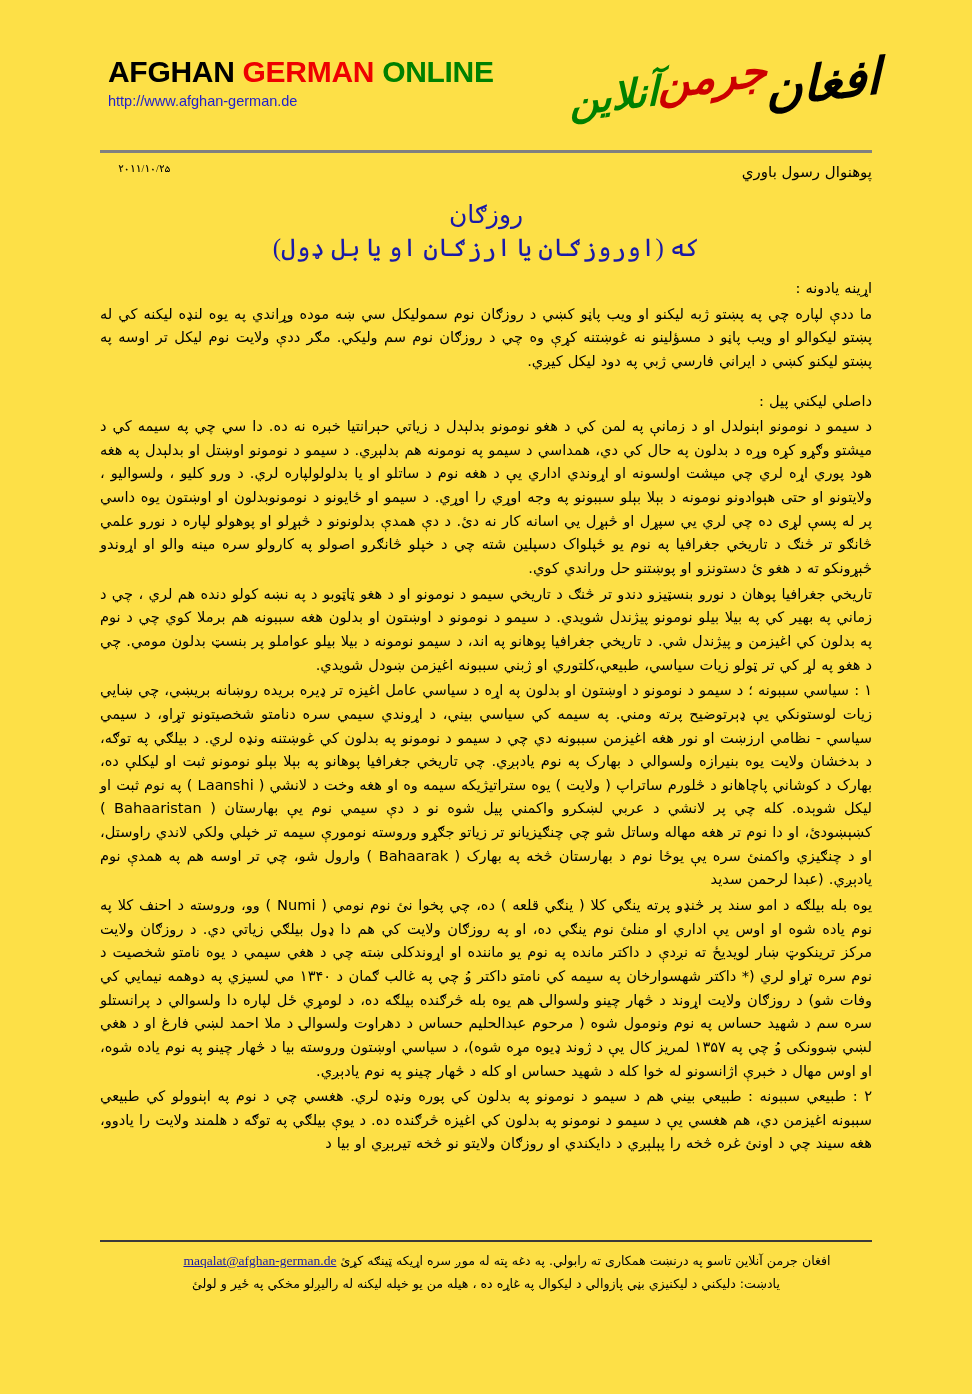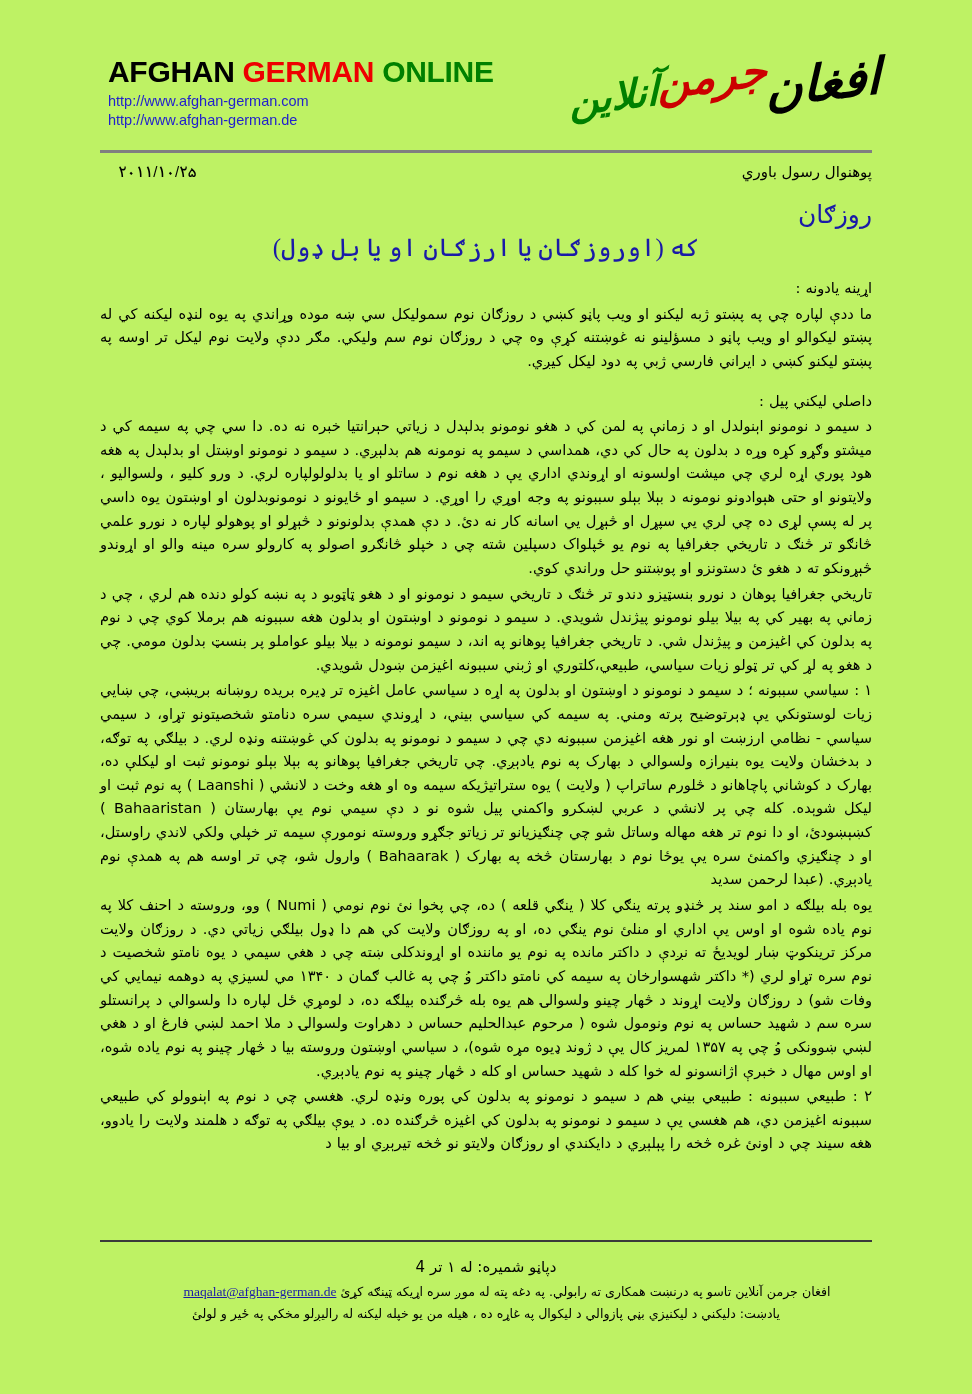--- a/index.html
+++ b/index.html
@@ -10,21 +10,21 @@
   }
   body {
     font-family: "DejaVu Sans", "Liberation Sans", sans-serif;
     color: #000000;
   }
   .page {
     position: relative;
     width: 972px;
     height: 1394px;
     margin: 0 auto;
-    background: #bef264;
+    background: #fde047;
     box-sizing: border-box;
     overflow: hidden;
   }
 
   
   .masthead {
     position: absolute;
     left: 0;
     top: 0;
     width: 972px;
@@ -116,43 +116,42 @@
     right: 0;
     top: 0;
     font-family: "DejaVu Sans", sans-serif;
     font-size: 15px;
     white-space: nowrap;
   }
   .byline .docdate {
     position: absolute;
     left: 18px;
     top: 0;
-    font-family: Liberation Sans, sans-serif;
-    font-size: 15px;
+    font-family: Liberation Serif, serif;
+    font-size: 10px;
     direction: rtl;
     white-space: nowrap;
   }
 
   
   .title-area {
     position: absolute;
     left: 100px;
     top: 200px;
     width: 772px;
     text-align: center;
     direction: rtl;
   }
   .doc-title {
     font-family: "DejaVu Sans", sans-serif;
     font-size: 25px;
     color: #1a1aa8;
     line-height: 1.22;
     margin: 0;
     font-weight: normal;
-    text-align: right;
   }
   .doc-subtitle {
     font-family: Liberation Serif, serif;
     font-size: 25px;
     color: #1a1aa8;
     line-height: 1.22;
     margin: 2px 0 0 0;
     font-weight: normal;
   }
 
@@ -231,21 +230,20 @@
 
   <div class="masthead">
 
     <div class="brand-block">
       <div class="brand-title">
         <span class="w-afghan">AFGHAN</span>
         <span class="w-german">GERMAN</span>
         <span class="w-online">ONLINE</span>
       </div>
       <div class="brand-urls">
-        <a href="#">http://www.afghan-german.com</a>
         <a href="#">http://www.afghan-german.de</a>
       </div>
     </div>
 
     <div class="calligraphy">
       <div class="cal-text">
         <span class="cal-seg s1">افغان</span>
         <span class="cal-seg s2">جرمن</span>
         <span class="cal-seg s3">آنلاین</span>
       </div>
@@ -277,21 +275,20 @@
     <p class="para">تاریخي جغرافیا پوهان د نورو بنسټیزو دندو تر څنګ  د تاریخي سیمو د نومونو او د هغو ټاټوبو د په نښه کولو دنده هم لري ، چي د زماني په بهیر کي  په  بیلا بیلو نومونو پیژندل شویدي. د سیمو  د نومونو  د اوښتون  او بدلون هغه سببونه  هم برملا کوي چي  د نوم په بدلون کي اغیزمن  و پیژندل شي. د تاریخي جغرافیا پوهانو په اند، د سیمو نومونه د بیلا بیلو عواملو  پر بنسټ بدلون مومي. چي د هغو په لړ کي تر ټولو زیات  سیاسي، طبیعي،کلتوري  او  ژبني سببونه اغیزمن  ښودل شویدي.</p>
     <p class="para">۱ :  سیاسي  سببونه ؛ د سیمو د نومونو د اوښتون او بدلون  په اړه د سیاسي  عامل اغیزه تر ډیره  بریده روښانه بریښي،  چي  ښایي زیات لوستونکي یې ډېرتوضیح پرته ومني. په سیمه کي سیاسي بیني، د اړوندي سیمي سره دنامتو شخصیتونو تړاو، د سیمي سیاسي - نظامي  ارزښت  او نور  هغه اغیزمن  سببونه  دي چي د سیمو د نومونو په بدلون کي  غوښتنه ونډه لري.  د بیلګي په توګه، د بدخشان ولایت  یوه بنیرازه ولسوالي د بهارک په نوم یادېږي. چي تاریخي جغرافیا پوهانو په بېلا بېلو نومونو ثبت او لیکلې ده، بهارک د کوشاني پاچاهانو د څلورم ساتراپ ( ولایت ) یوه ستراتیژیکه سیمه وه او هغه وخت  د لانشي ( Laanshi ) په نوم ثبت او لیکل شوېده. کله چي  پر لانشي د عربي لښکرو واکمني پیل شوه نو د دې سیمي نوم یې بهارستان ( Bahaaristan ) کښېښودئ، او دا نوم تر  هغه مهاله وساتل شو چي چنګیزیانو تر  زیاتو جګړو وروسته  نومورې سیمه  تر خپلي ولکي لاندي راوستل، او د چنګیزي واکمنئ سره یې یوځا نوم د بهارستان څخه په بهارک ( Bahaarak ) وارول شو، چي تر اوسه هم په همدې نوم یادېږي. (عبدا لرحمن سدید</p>
     <p class="para">یوه بله بیلګه  د امو سند پر څنډو پرته ینګي کلا ( ینګي قلعه ) ده، چي پخوا نئ نوم  نومي ( Numi ) وو، وروسته د احنف کلا په نوم یاده  شوه او اوس یې اداري او منلئ نوم ینګي ده، او په  روزګان  ولایت  کي هم دا ډول بیلګي زیاتي دي. د روزګان ولایت  مرکز ترینکوټ  ښار  لویدیځ ته نږدې د داکتر مانده  په نوم یو ماننده او اړوندکلی ښته چي  د هغي سیمي د یوه نامتو شخصیت د نوم سره تړاو لري  (* داکتر شهسوارخان په سیمه کي نامتو داکتر وُ چي په غالب ګمان د ۱۳۴۰ مي لسیزي په دوهمه  نیمایي کي وفات شو) د روزګان ولایت  اړوند  د څهار چینو ولسوالۍ هم یوه بله څرګنده بیلګه ده، د لومړي ځل لپاره دا ولسوالي د پرانستلو سره سم د شهید حساس په نوم ونومول شوه ( مرحوم عبدالحلیم  حساس د دهراوت ولسوالۍ د ملا احمد لښي فارغ او د هغي لښي ښوونکی وُ چي په ۱۳۵۷ لمریز کال یې د ژوند ډیوه مړه شوه)، د سیاسي اوښتون وروسته بیا  د څهار چینو په نوم  یاده شوه، او اوس مهال د خبرې اژانسونو له خوا کله د شهید حساس او کله د څهار چینو په نوم  یادېږي.</p>
     <p class="para">۲ : طبیعي  سببونه  :  طبیعي بیني  هم د سیمو  د نومونو په بدلون کي پوره ونډه لري. هغسي چي د نوم په اېنوولو کي طبیعي سببونه اغیزمن دي، هم هغسي یې  د سیمو د نومونو په بدلون کي  اغیزه څرګنده ده. د یوې بیلګي په توګه د هلمند ولایت را یادوو، هغه سیند چي د اونئ غره څخه  را پېلېږي  د دایکندي او روزګان ولایتو نو څخه تیرېږي او بیا د</p>
 
   </div>
 
   <div class="rule-bottom"></div>
 
   <div class="footer">
-    <p class="footer-pages">دپاڼو شمیره: له ۱ تر 4</p>
     <p class="footer-line">
       <span>افغان جرمن آنلاین تاسو په درنښت همکاری ته رابولي.  په دغه پته له موږ سره اړیکه ټینګه کړئ</span>
       <a class="mail" href="#">maqalat@afghan-german.de</a>
     </p>
     <p class="footer-note">یادښت: دلیکني د لیکنیزي بڼي پازوالي د لیکوال په غاړه ده ، هیله من یو خپله لیکنه له رالیږلو مخکي په ځیر و لولئ</p>
   </div>
 
 </div>
 
 </body></html>

